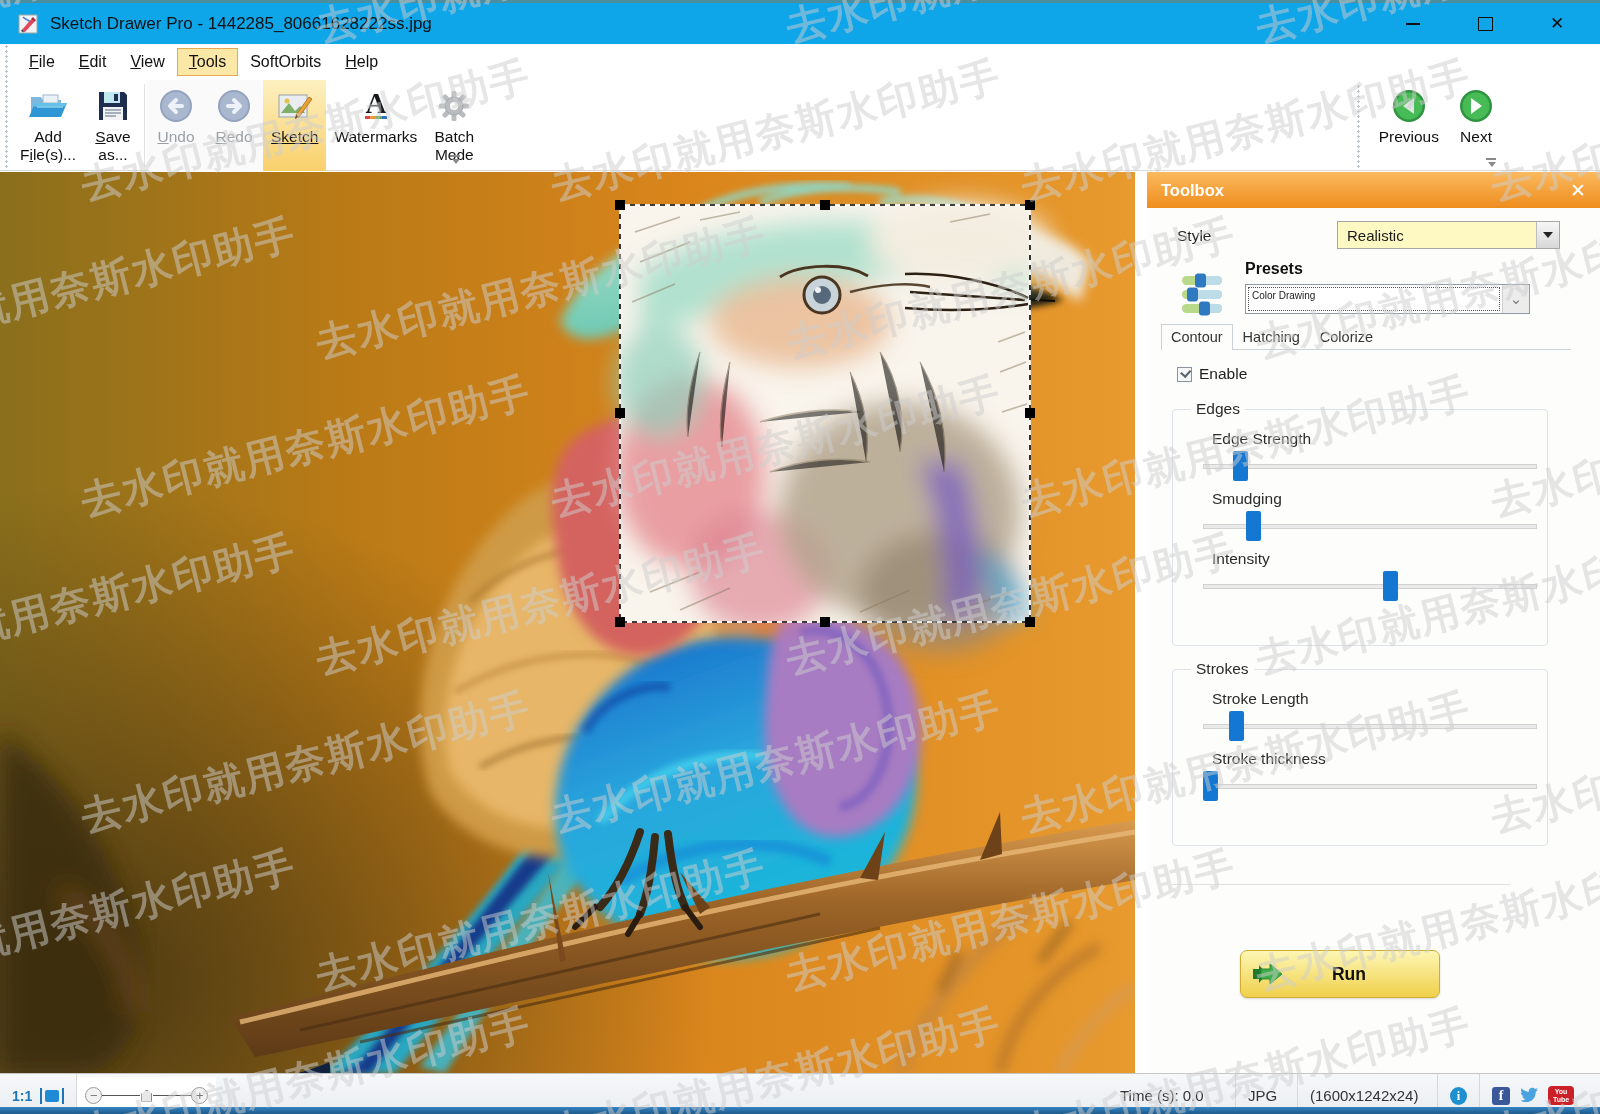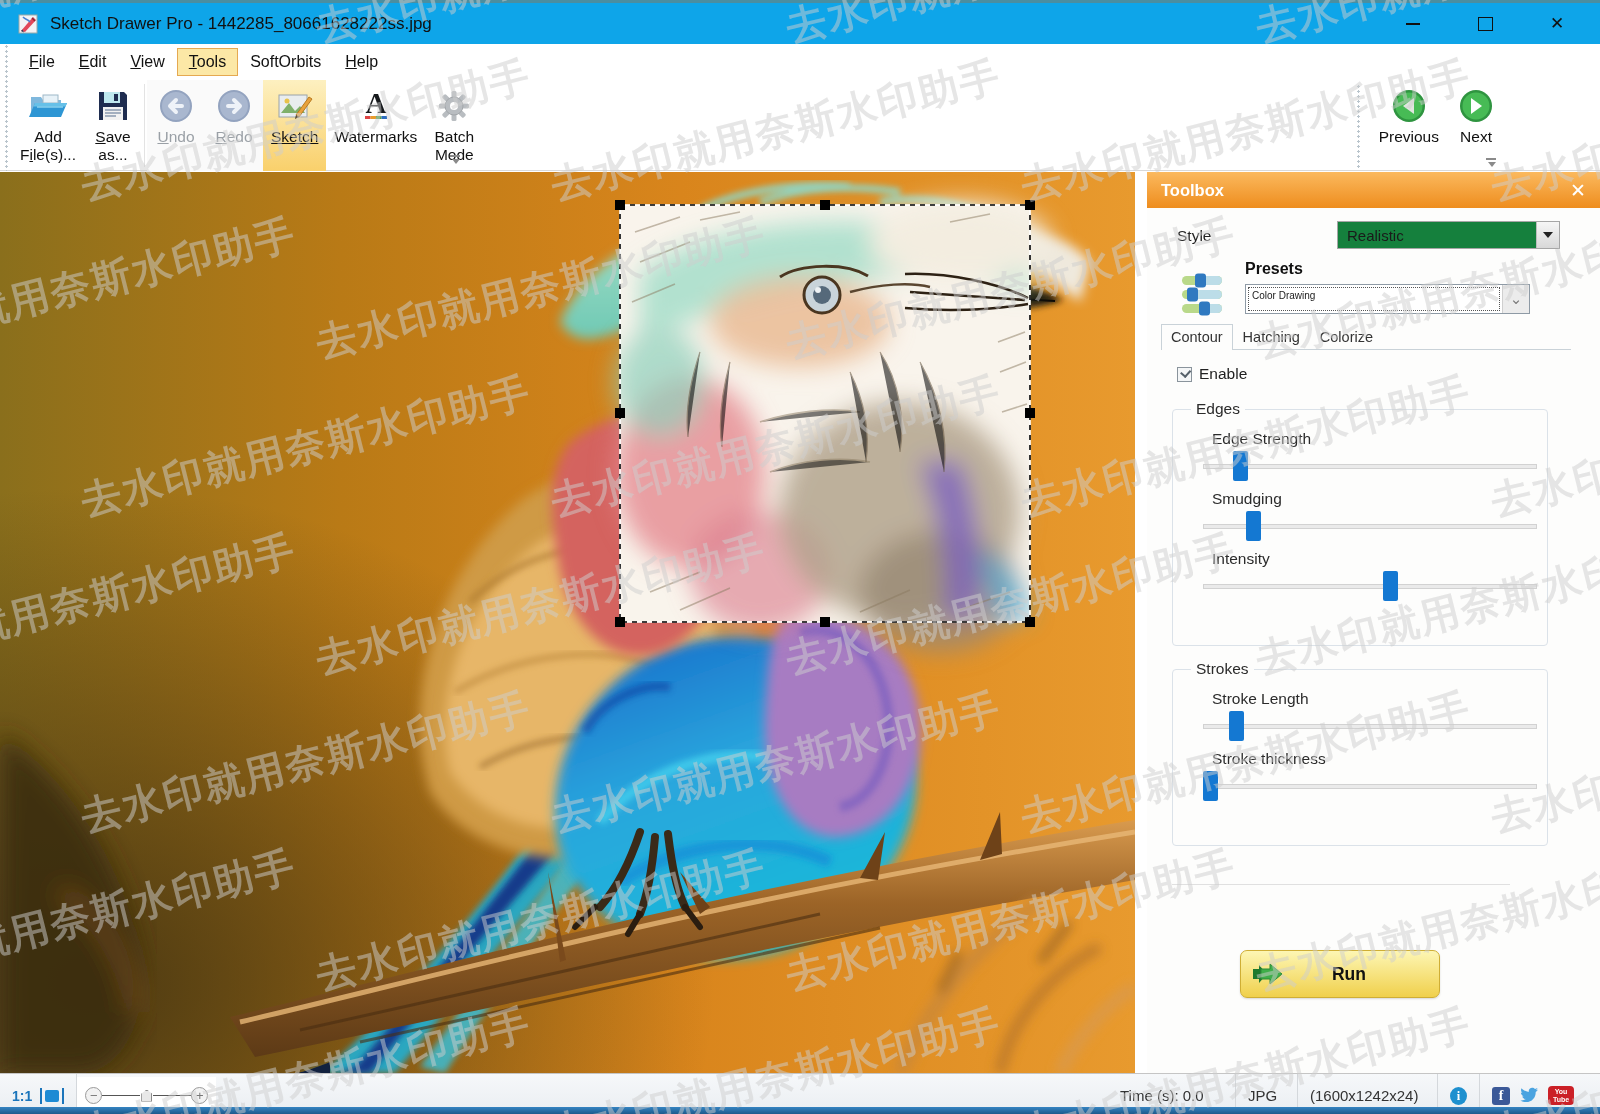--- a/index.html
+++ b/index.html
@@ -44,21 +44,21 @@
 
   
   .panel { position:absolute; left:1135px; top:172px; width:465px; height:901px; background:#fff; }
   .toolbox { position:absolute; left:12px; top:0; width:453px; height:901px; background:#fdfdfc; }
   .tbx-header { height:36px; background:linear-gradient(#fbb95e,#ee8d1e); display:flex; align-items:center; padding:0 14px; }
   .tbx-title { color:#fff; font-weight:bold; font-size:16.5px; flex:1; }
   .tbx-close { color:#fff; font-size:19px; line-height:19px; }
 
   .row-style { position:absolute; left:30px; top:55px; width:390px; display:flex; align-items:flex-end; }
   .lbl-style { font-size:15.5px; color:#222; }
-  .dd { position:absolute; left:160px; top:-6px; width:223px; height:28px; border:1px solid #a6a6a6; background:#15803d; display:flex; align-items:center; }
+  .dd { position:absolute; left:160px; top:-6px; width:223px; height:28px; border:1px solid #a6a6a6; background:#fef9c3; display:flex; align-items:center; }
   .dd .val { font-size:15px; padding-left:9px; flex:1; }
   .dd .btn { width:23px; height:26px; background:linear-gradient(#f6f6f6,#d8d8d8); border-left:1px solid #bdbdbd; display:flex; align-items:center; justify-content:center; }
   .dd .btn:after { content:""; border-left:5px solid transparent; border-right:5px solid transparent; border-top:6px solid #222; }
 
   .presets-icon { position:absolute; left:33px; top:98px; }
   .lbl-presets { position:absolute; left:98px; top:88px; font-size:16px; font-weight:bold; color:#111; }
   .combo { position:absolute; left:98px; top:112px; width:285px; height:30px; border:1px solid #8e9aa5; background:#fff; display:flex; }
   .combo .val { flex:1; font-size:10px; padding:5px 0 0 6px; outline:1px dotted #555; outline-offset:-3px; }
   .combo .btn { width:27px; background:#ececec; border-left:1px solid #cfcfcf; display:flex; align-items:center; justify-content:center; color:#7b7b7b; font-size:15px; }
 

